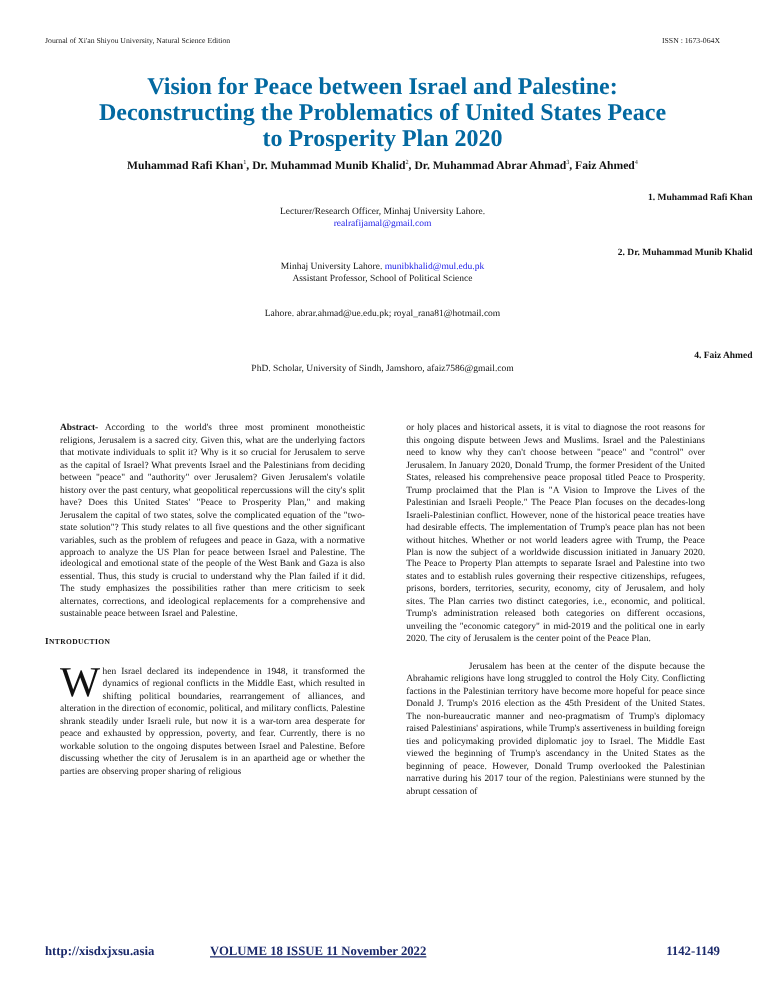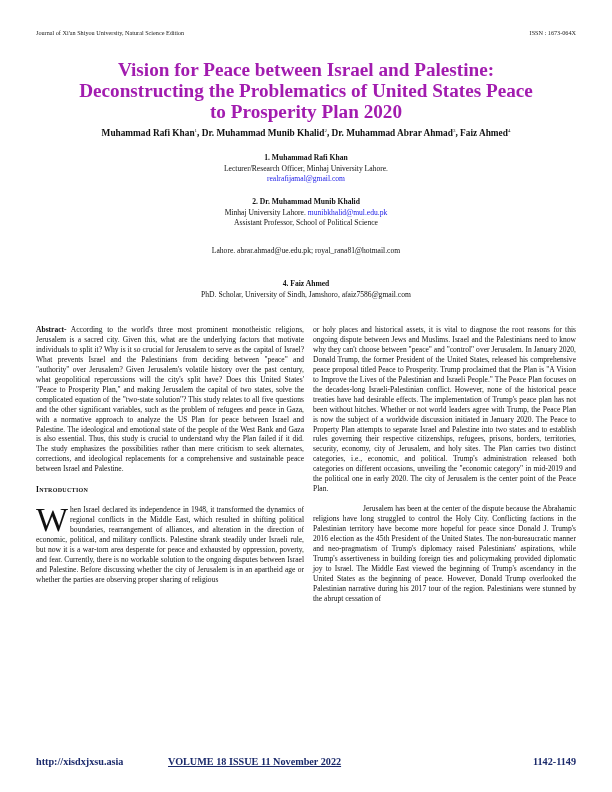--- a/index.html
+++ b/index.html
@@ -3,33 +3,33 @@
 <meta charset="utf-8">
 <style>
   html, body { margin:0; padding:0; background:#ffffff; }
   body { width:612px; height:792px; position:relative; overflow:hidden;
          font-family:"Liberation Serif", serif; color:#111; }
   .hdr { position:absolute; top:29px; left:36px; right:36px; font-size:6.2px;
          font-family:"Liberation Serif", serif; color:#222; }
   .hdr .l { position:absolute; left:0; top:0; }
   .hdr .r { position:absolute; right:0; top:0; }
   .title { position:absolute; top:59px; left:20px; right:20px; text-align:center;
-           color:#a21caf; font-weight:bold; font-size:19.2px; line-height:21.2px;
+           color:#0369a1; font-weight:bold; font-size:19.2px; line-height:21.2px;
            font-family:"Liberation Serif", serif; }
   .title div { white-space:nowrap; }
   .authors { position:absolute; top:128px; left:0; right:0; text-align:center;
              font-weight:bold; font-size:9.3px; white-space:nowrap; }
   .authors sup { font-size:5px; font-weight:normal; }
   .aff { position:absolute; left:10px; right:10px; text-align:center; font-size:7.6px; line-height:10.5px; }
-  .aff .nm { font-weight:bold; }
+  .aff .nm { font-weight:bold;text-align:right; }
   .aff .em { color:#1a1ae6; }
   .col { position:absolute; font-size:7.55px; line-height:9.95px; text-align:justify; }
   .colL { left:36px; width:268px; top:325px; }
   .colR { left:313px; width:263px; top:325px; }
-  .col p { margin:0; }
+  .col p { margin:12px; }
   .b { font-weight:bold; }
   .sec { font-weight:bold; font-size:7.4px; letter-spacing:0.3px; margin:11px 0 9px 0; }
   .sec .sc { font-size:6px; }
   .dropcap { float:left; font-size:34px; line-height:26px; margin:2px 2px -2px 0; font-family:"Liberation Serif", serif; }
   .indent { text-indent:50px; }
   .footer { position:absolute; top:756px; left:36px; right:36px; color:#1b2a6b;
             font-weight:bold; font-size:10.2px; font-family:"Liberation Serif", serif; }
   .footer span { position:absolute; top:0; white-space:nowrap; }
 </style>
 </head>

